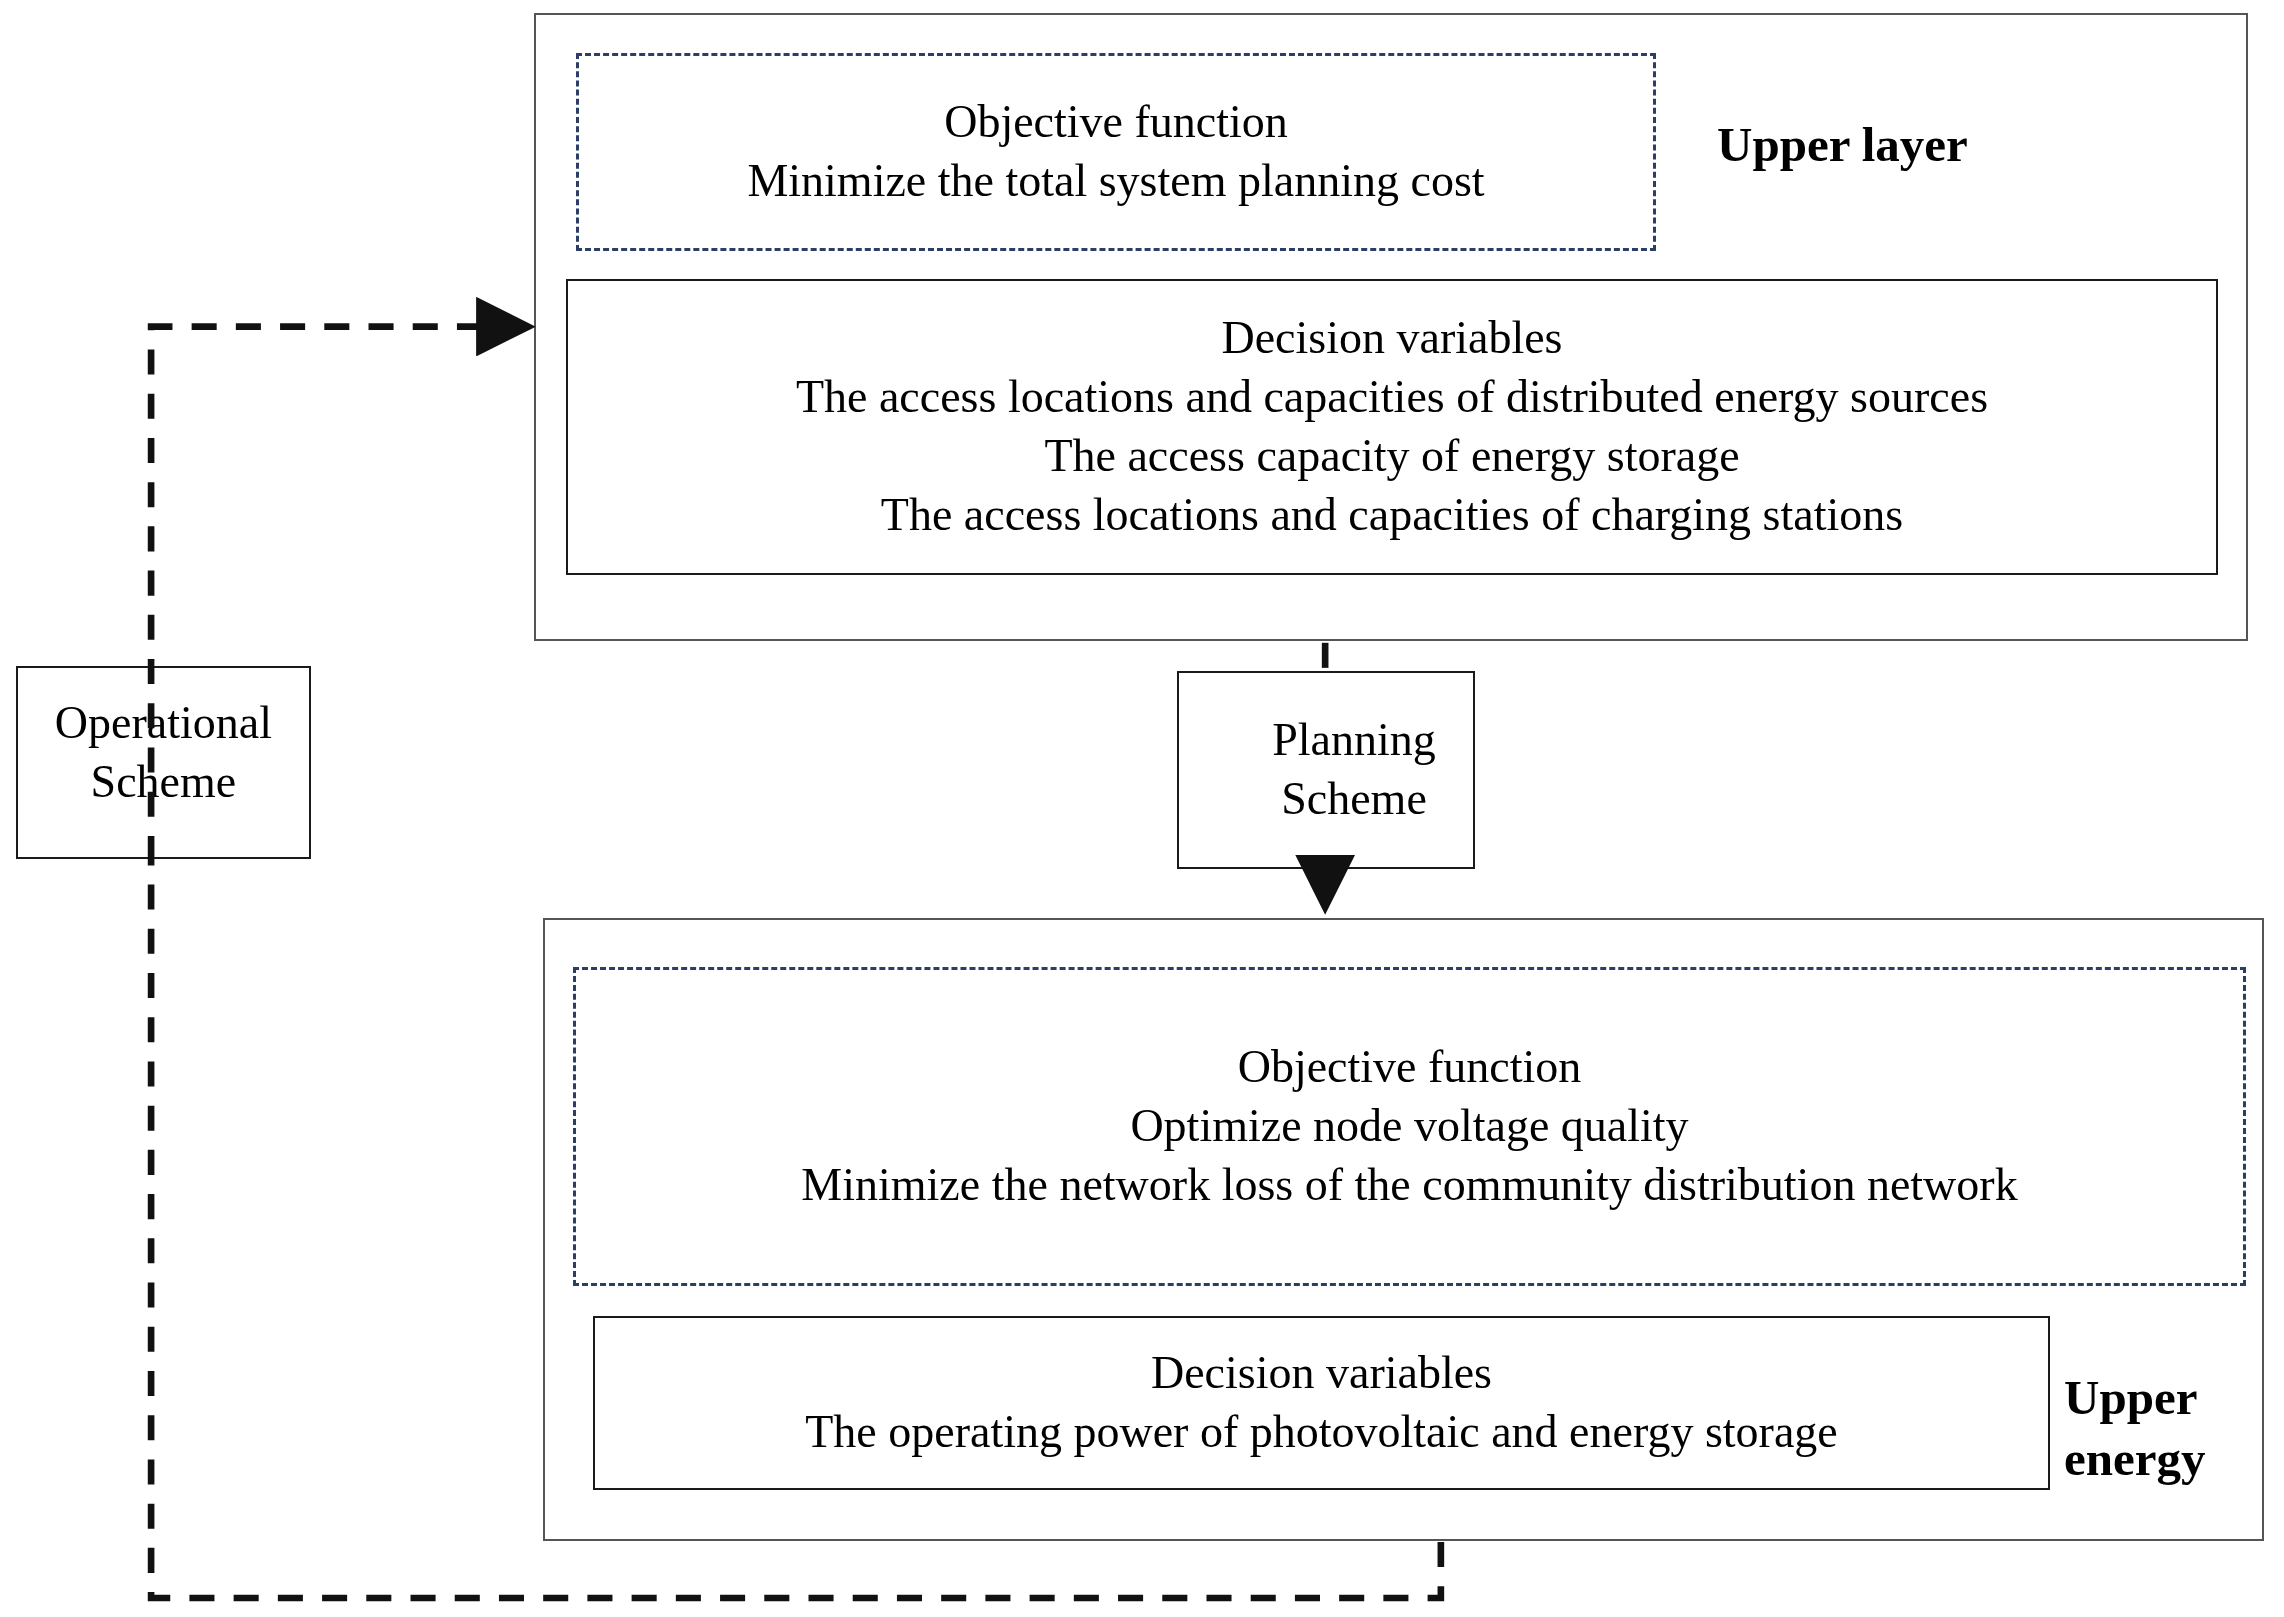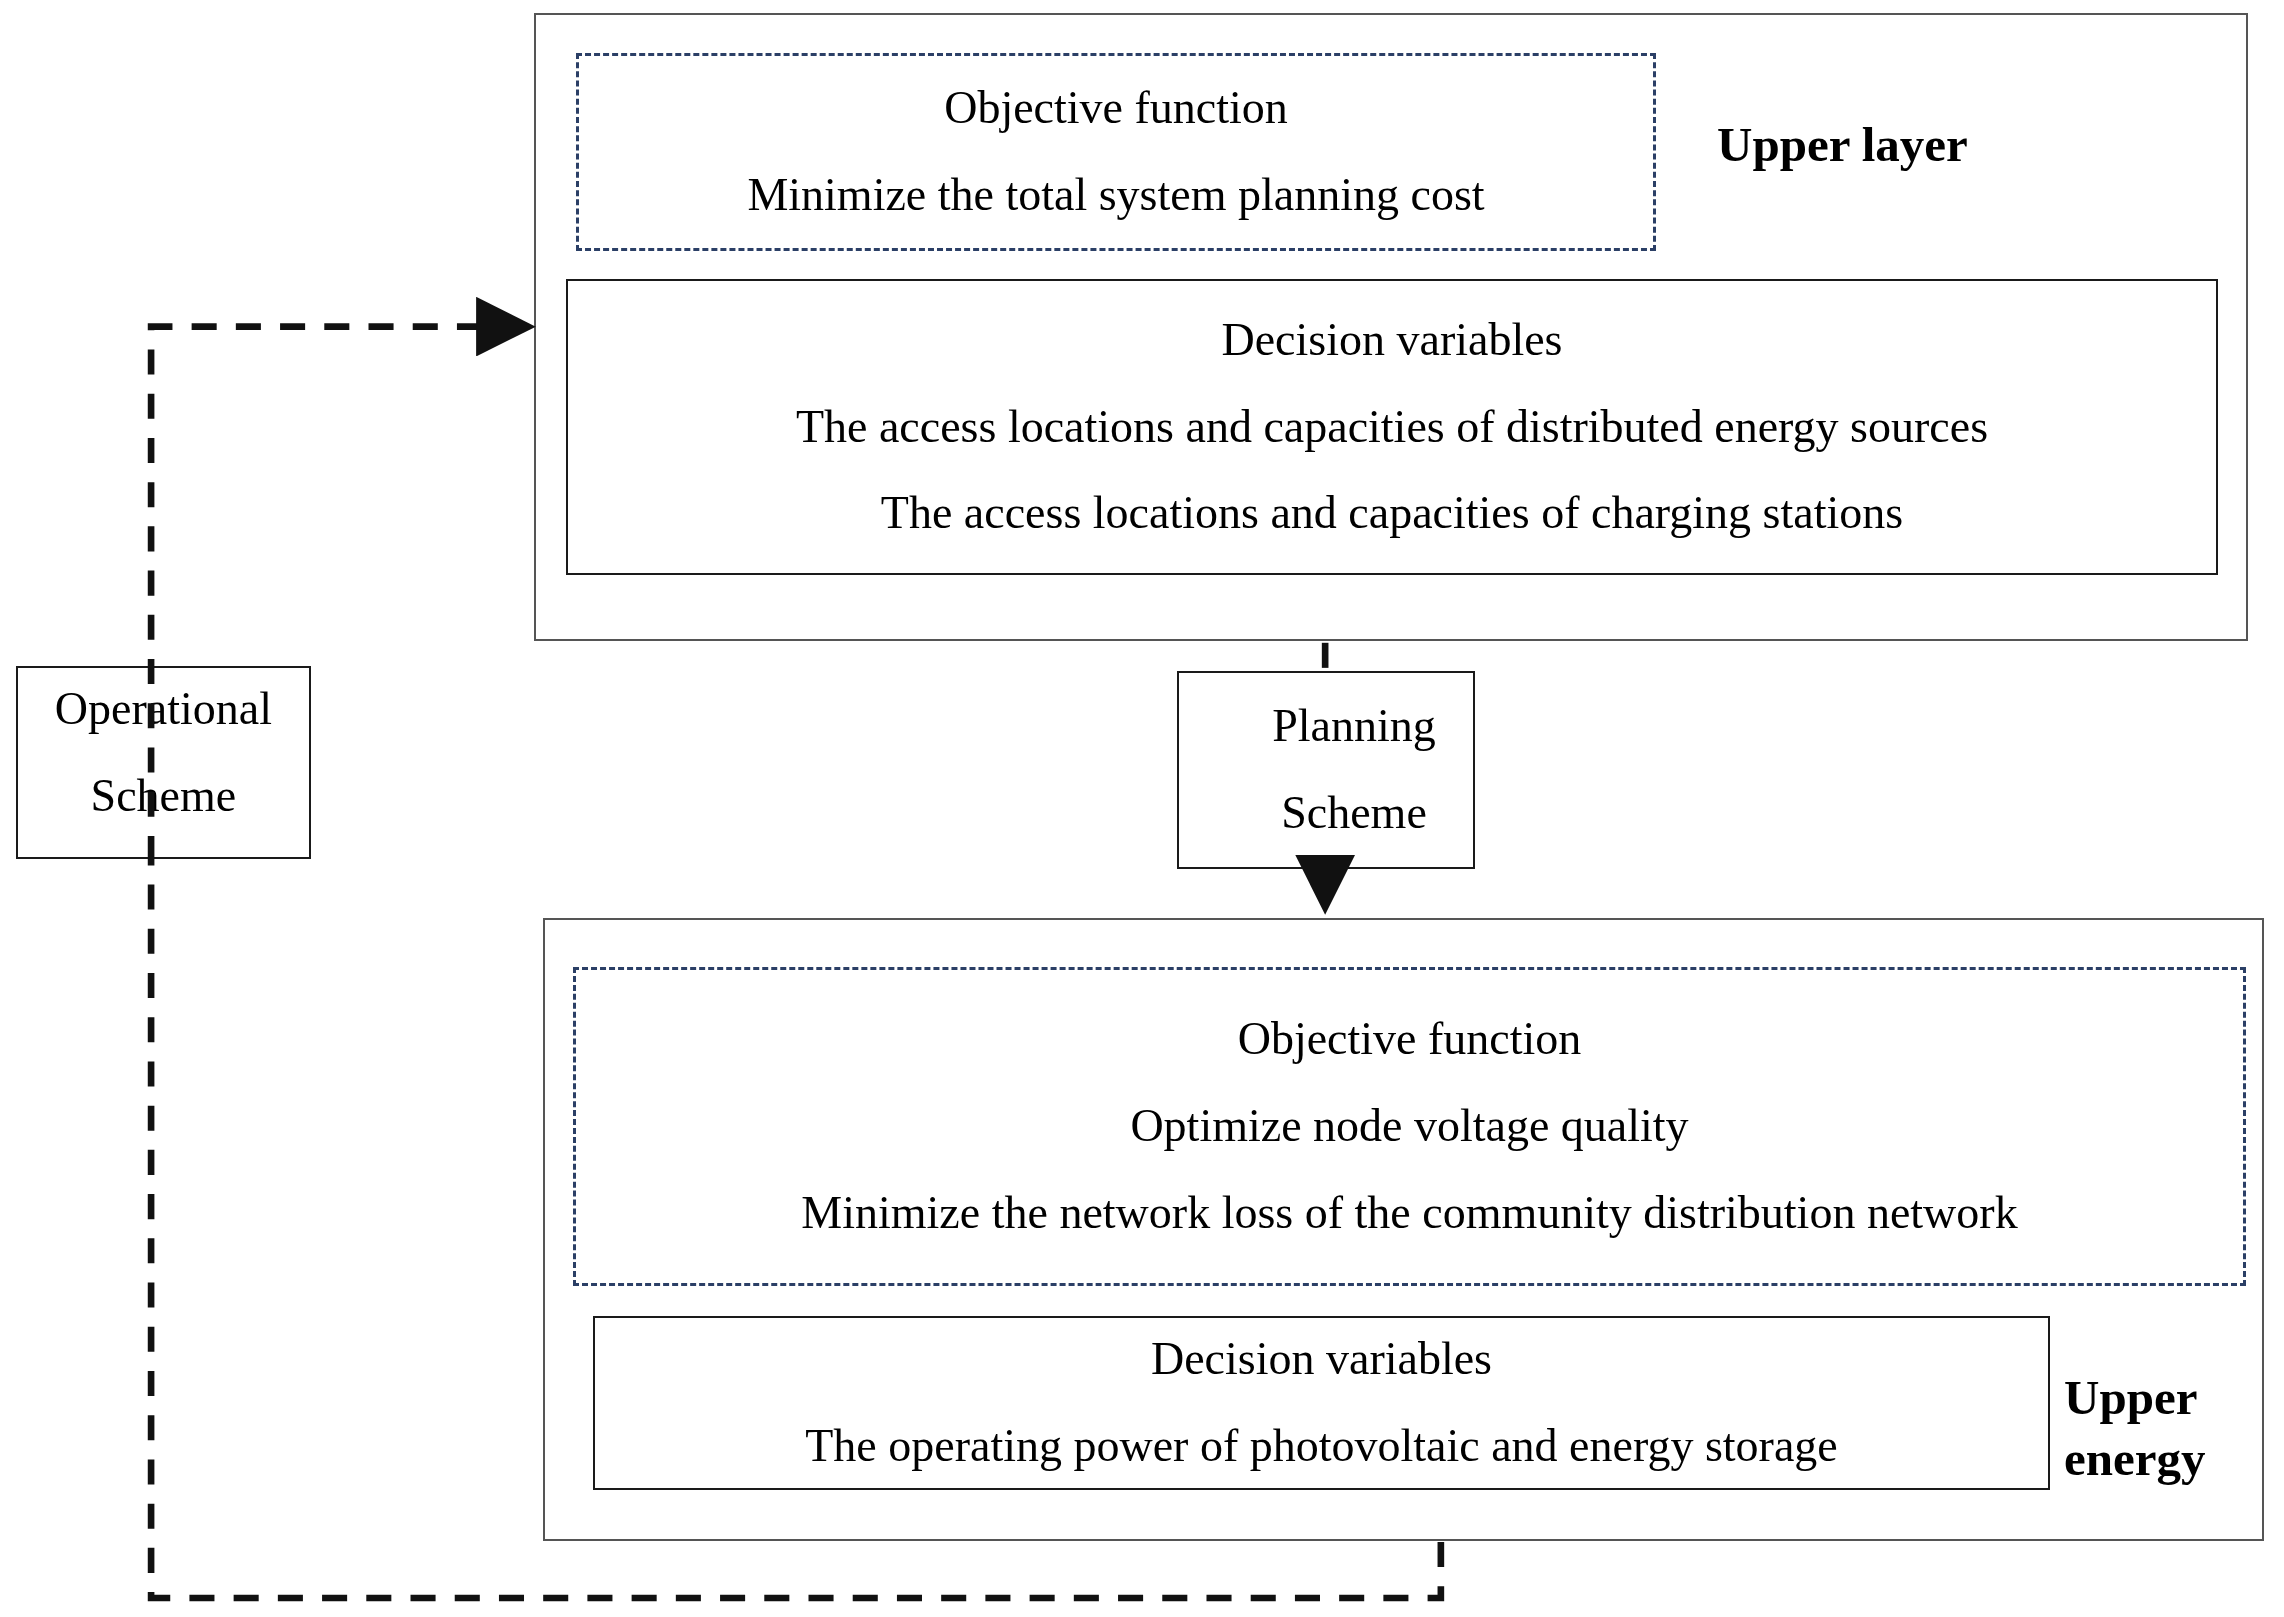--- a/index.html
+++ b/index.html
@@ -41,21 +41,20 @@
   .textblock {
     position: absolute;
     box-sizing: border-box;
     display: flex;
     flex-direction: column;
     align-items: center;
     justify-content: center;
     text-align: center;
     line-height: 1.28;
     white-space: nowrap;
-    gap: 28px;
   }
   .textblock .line { display: block; }
 
   .layer-label {
     position: absolute;
     font-weight: bold;
     text-align: left;
     line-height: 1.25;
     white-space: nowrap;
   }
@@ -121,20 +120,21 @@
   <div class="dashed-box" id="upper-objective-box"></div>
   <div class="textblock" id="upper-objective-text">
     <span class="line">Objective function</span>
     <span class="line">Minimize the total system planning cost</span>
   </div>
 
   <div class="solid-box" id="upper-decision-box"></div>
   <div class="textblock" id="upper-decision-text">
     <span class="line">Decision variables</span>
     <span class="line">The access locations and capacities of distributed energy sources</span>
+    <span class="line">The access capacity of energy storage</span>
     <span class="line">The access locations and capacities of charging stations</span>
   </div>
 
   <div class="layer-label" id="upper-layer-label">Upper layer</div>
 
   <div class="container-box" id="lower-container"></div>
 
   <div class="dashed-box" id="lower-objective-box"></div>
   <div class="textblock" id="lower-objective-text">
     <span class="line">Objective function</span>

